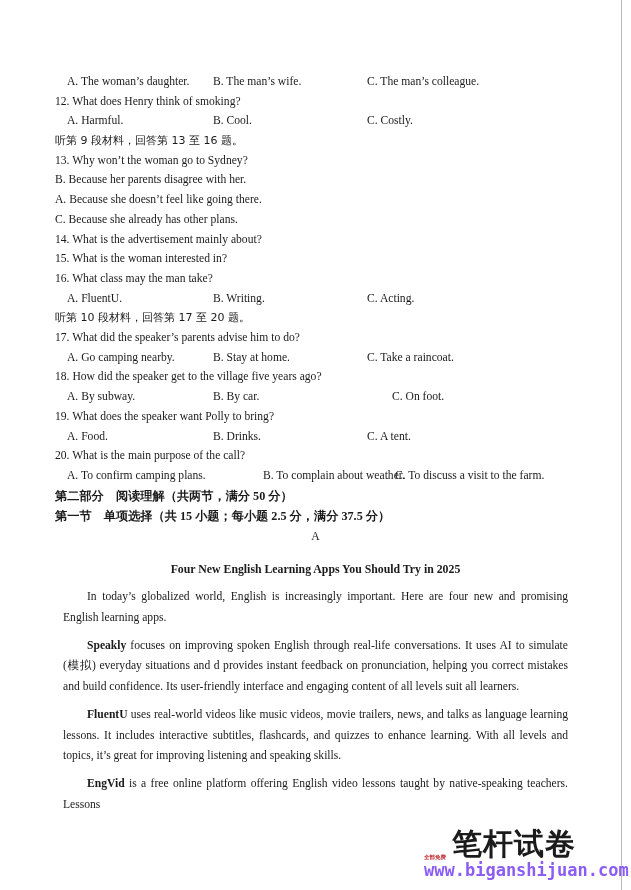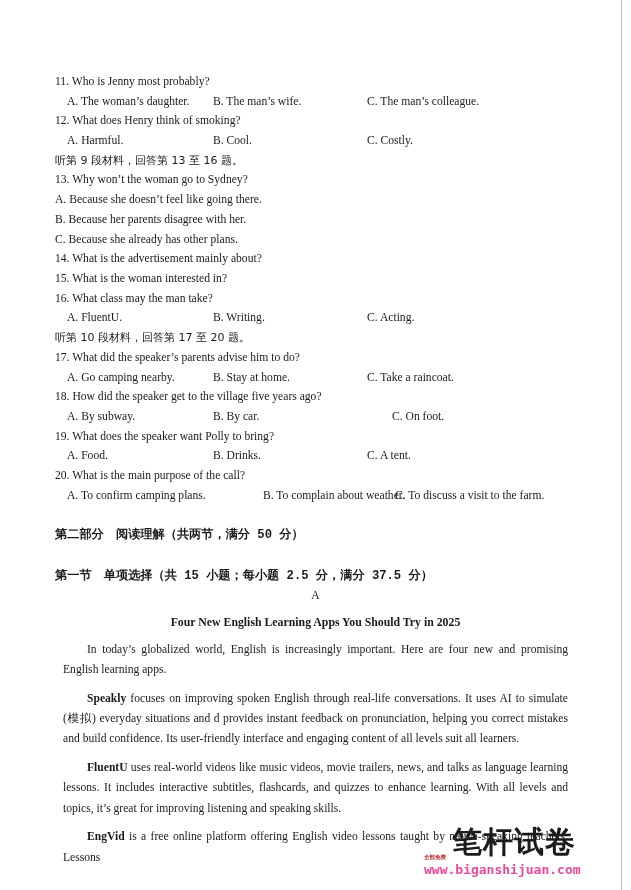--- a/index.html
+++ b/index.html
@@ -53,38 +53,37 @@
   
   .opt-c-far { left: 337px; }
   .opt-b-tight { left: 168px; margin-left: 40px; }
   .opt-c-tight { left: 340px; text-align: right; }
 
   .cn {
     font-family: "DejaVu Sans", "Liberation Sans", sans-serif;
     font-size: 11px;
   }
   .cn-head {
-    font-family: Liberation Mono, monospace;
+    font-family: Liberation Serif, serif;
     font-weight: bold;
     font-size: 12.2px;
     line-height: 20.5px;
     white-space: nowrap;
-    margin-top: 20px;
   }
   .centered {
     text-align: center;
     font-size: 11.6px;
     line-height: 19.5px;
   }
   .passage-title {
     text-align: center;
     font-weight: bold;
     font-size: 11.8px;
     line-height: 20px;
-    margin-top: 6px;
+    margin-top: 13px;
   }
   .para {
     font-size: 11.6px;
     line-height: 20.4px;
     text-align: justify;
     text-justify: inter-word;
     text-indent: 24px;
     margin: 8px;
   }
   .para b { font-weight: bold; }
@@ -94,21 +93,21 @@
     position: absolute;
     left: 424px;
     top: 828px;
     width: 200px;
     height: 58px;
   }
   .wm-cn {
     position: absolute;
     left: 28px;
     top: 0px;
-    font-family: Liberation Mono, monospace;
+    font-family: Liberation Serif, serif;
     font-weight: bold;
     font-size: 30px;
     line-height: 32px;
     color: #1b1b1b;
     letter-spacing: 1px;
     white-space: nowrap;
   }
   .wm-badge {
     position: absolute;
     left: 0px;
@@ -119,52 +118,51 @@
     line-height: 7px;
     color: #c0272d;
     white-space: nowrap;
   }
   .wm-url {
     position: absolute;
     left: 0px;
     top: 33px;
     font-family: "DejaVu Sans Mono", "Liberation Mono", monospace;
     font-weight: bold;
-    font-size: 13px;
+    font-size: 17px;
     line-height: 18px;
-    color: #ec4899;
+    color: #8b5cf6;
     white-space: nowrap;
   }
 </style>
 </head>
 <body>
 
 <div class="page-edge"></div>
 
 <div class="sheet">
 
-  <div class="line q-line">11. Who is Jenny most probably?</div>
   <div class="opt-row">
     <span class="opt opt-a">A. The woman’s daughter.</span>
     <span class="opt opt-b">B. The man’s wife.</span>
     <span class="opt opt-c">C. The man’s colleague.</span>
   </div>
 
   <div class="line q-line">12. What does Henry think of smoking?</div>
   <div class="opt-row">
     <span class="opt opt-a">A. Harmful.</span>
     <span class="opt opt-b">B. Cool.</span>
     <span class="opt opt-c">C. Costly.</span>
   </div>
 
   <div class="line cn">听第 9 段材料，回答第 13 至 16 题。</div>
 
   <div class="line q-line">13. Why won’t the woman go to Sydney?</div>
+  <div class="line">B. Because her parents disagree with her.</div>
   <div class="line">A. Because she doesn’t feel like going there.</div>
-  <div class="line">B. Because her parents disagree with her.</div>
   <div class="line">C. Because she already has other plans.</div>
 
   <div class="line q-line">14. What is the advertisement mainly about?</div>
 
   <div class="line q-line">15. What is the woman interested in?</div>
 
   <div class="line q-line">16. What class may the man take?</div>
   <div class="opt-row">
     <span class="opt opt-a">A. FluentU.</span>
     <span class="opt opt-b">B. Writing.</span>

